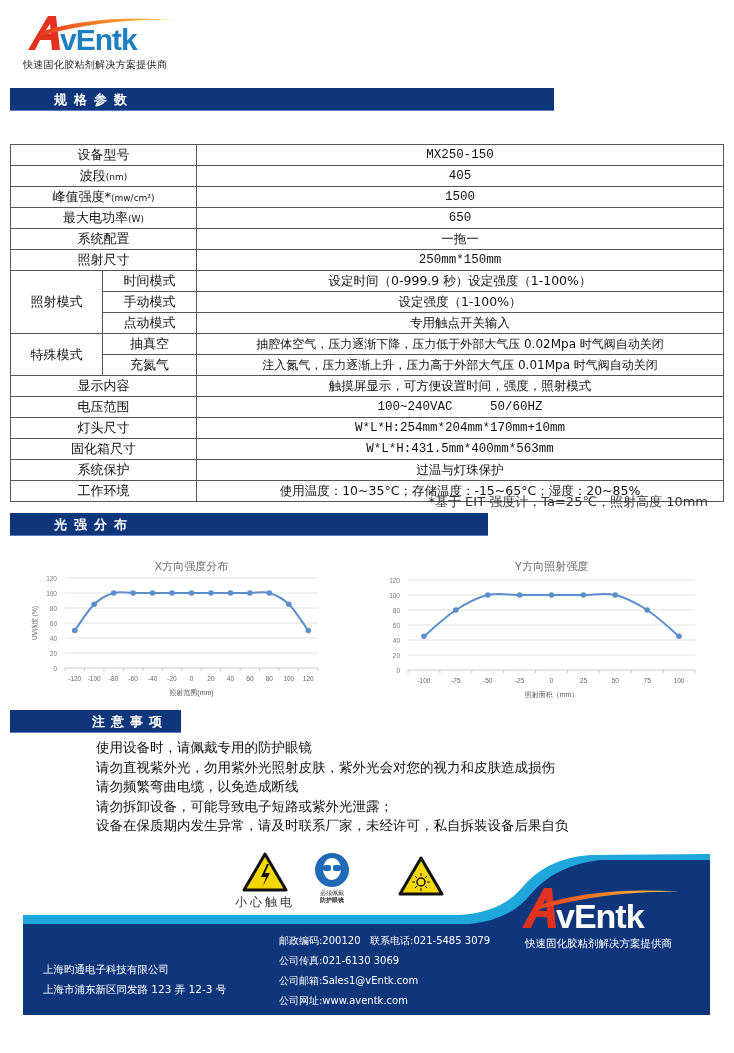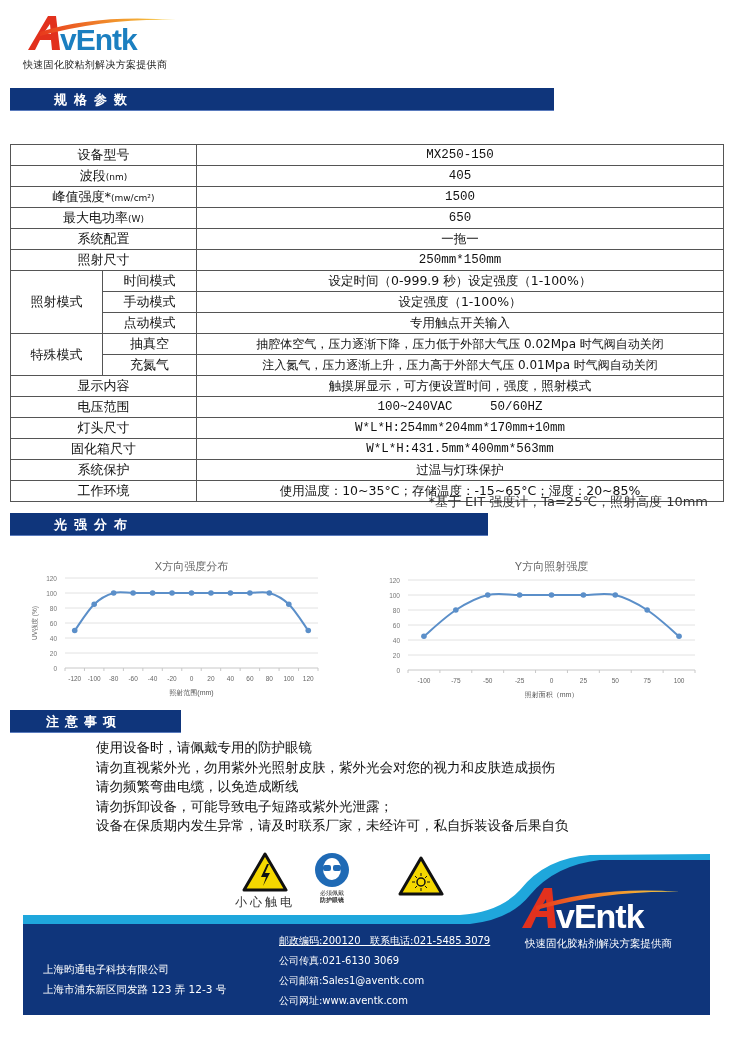--- a/index.html
+++ b/index.html
@@ -243,21 +243,21 @@
       <circle cx="149.61111111111111" cy="45" r="2.8" fill="#5b8fc9"></circle>
       <circle cx="181.5" cy="45" r="2.8" fill="#5b8fc9"></circle>
       <circle cx="213.38888888888889" cy="45" r="2.8" fill="#5b8fc9"></circle>
       <circle cx="245.27777777777777" cy="45" r="2.8" fill="#5b8fc9"></circle>
       <circle cx="277.16666666666663" cy="60" r="2.8" fill="#5b8fc9"></circle>
       <circle cx="309.05555555555554" cy="86.25" r="2.8" fill="#5b8fc9"></circle>
     </svg>
 </div>
 
 <div class="section-bar" style="top:710px;width:171px;">
-  <span style="padding-left:36px;letter-spacing:6px;">注意事项</span>
+  <span style="padding-left:36px;letter-spacing:6px;margin-left:46px;">注意事项</span>
 </div>
 <div class="notes">
   <div>使用设备时，请佩戴专用的防护眼镜</div>
   <div>请勿直视紫外光，勿用紫外光照射皮肤，紫外光会对您的视力和皮肤造成损伤</div>
   <div>请勿频繁弯曲电缆，以免造成断线</div>
   <div>请勿拆卸设备，可能导致电子短路或紫外光泄露；</div>
   <div>设备在保质期内发生异常，请及时联系厂家，未经许可，私自拆装设备后果自负</div>
 </div>
 
 <svg class="footer-wave" viewBox="0 0 734 180">
@@ -313,19 +313,19 @@
   <path d="M16 26 Q80 6 160 12 Q90 10 16 30 Z" fill="url(#swoosh2)"></path>
   <text x="36" y="48" font-size="34" font-weight="bold" fill="#ffffff" font-family="Liberation Sans, sans-serif" letter-spacing="-1">vEntk</text>
 </svg>
 
 <div class="footer">
   <div class="company">
     <div>上海昀通电子科技有限公司</div>
     <div>上海市浦东新区同发路 123 弄 12-3 号</div>
   </div>
   <div class="contact">
-    <div style="white-space:pre;text-decoration:underline;">邮政编码:200120   联系电话:021-5485 3079</div>
+    <div style="white-space:pre;">邮政编码:200120   联系电话:021-5485 3079</div>
     <div>公司传真:021-6130 3069</div>
-    <div>公司邮箱:Sales1@aventk.com</div>
+    <div>公司邮箱:Sales1@vEntk.com</div>
     <div>公司网址:www.aventk.com</div>
   </div>
   <div class="tagline2">快速固化胶粘剂解决方案提供商</div>
 </div>
 
 </body></html>

